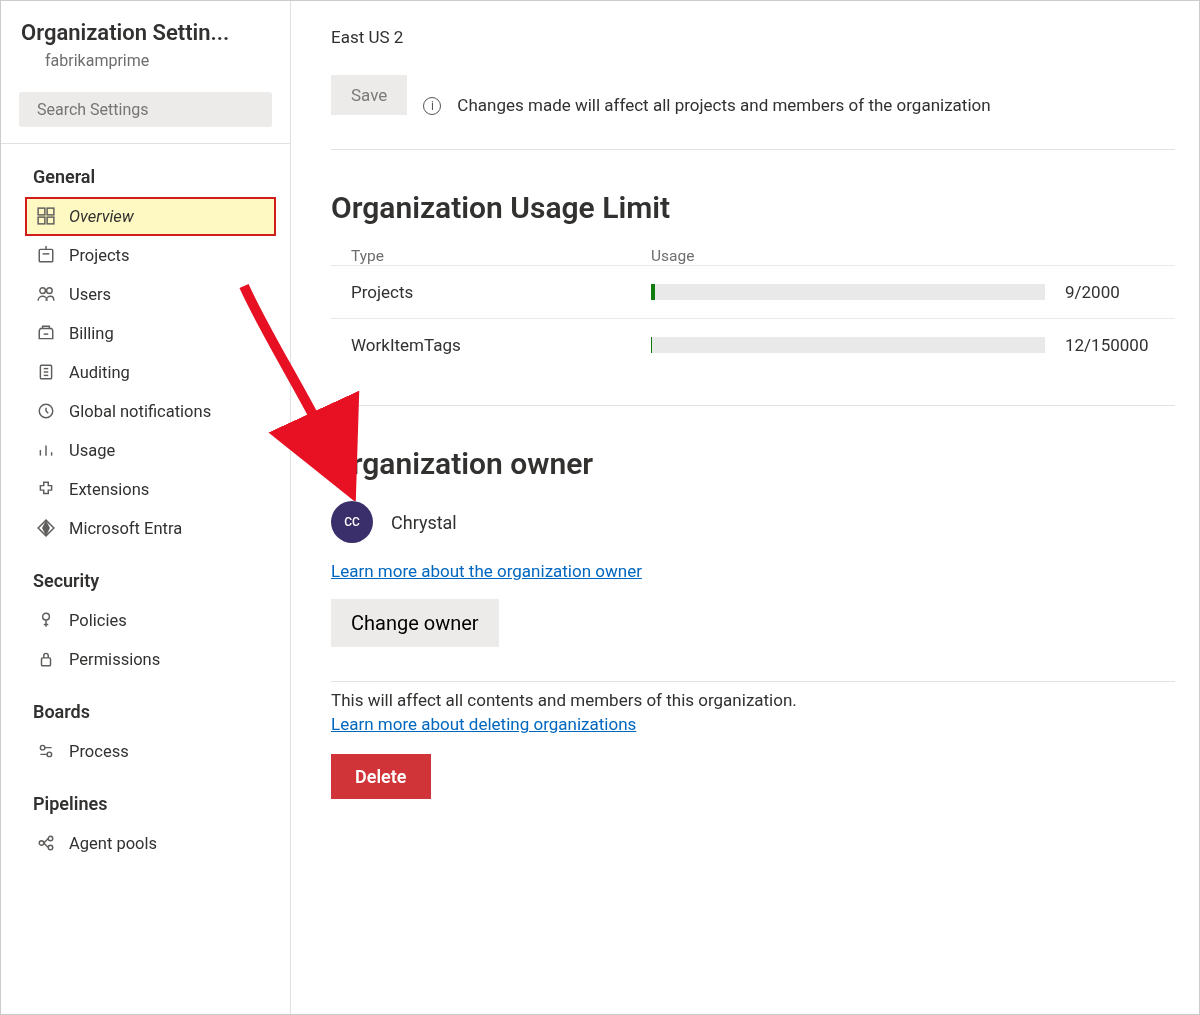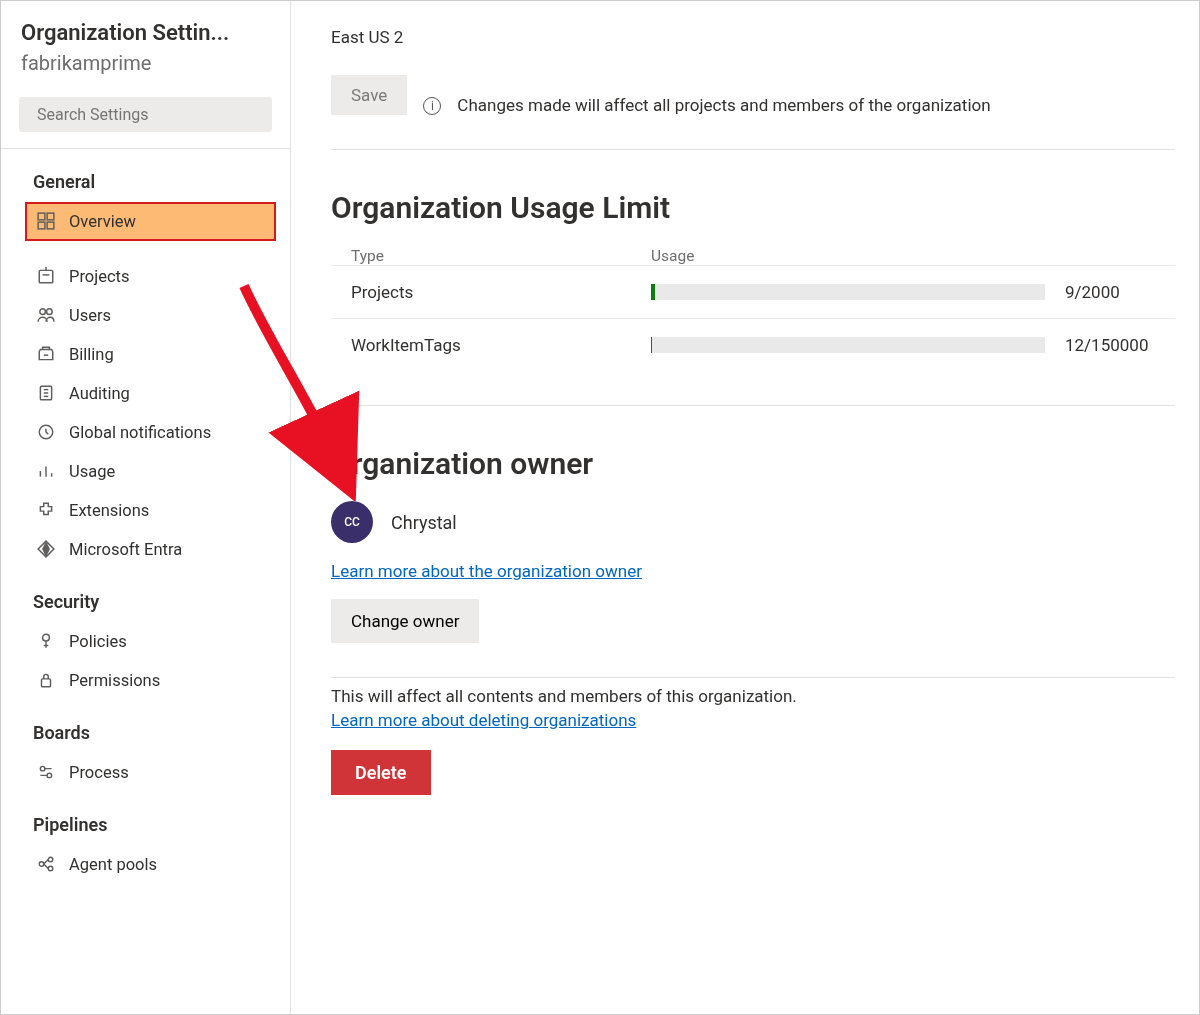--- a/index.html
+++ b/index.html
@@ -3,27 +3,27 @@
 <meta charset="utf-8">
 <style>
   * { box-sizing: border-box; margin: 0; padding: 0; font-family: "Segoe UI", -apple-system, BlinkMacSystemFont, Roboto, sans-serif; }
   body { background: #fff; color: #323130; width: 1200px; height: 1015px; position: relative; border:1px solid #ccc; overflow:hidden;}
   .app { display: flex; height: 100%; }
 
   
   .sidebar { width: 290px; flex:0 0 290px; border-right: 1px solid #e1e1e1; height: 100%; overflow-y: auto; position:relative; background:#fff;}
   .sb-top { padding: 18px 20px 12px 20px; }
   .sb-title { font-size: 22px; font-weight: 600; line-height: 1.25; white-space: nowrap; overflow: hidden; text-overflow: ellipsis; }
-  .sb-sub  { font-size: 20px; color: #6e6e6e; margin-top: 4px; }
+  .sb-sub  { font-size: 16px; color: #6e6e6e; margin-top: 4px; margin-left: 24px; }
   .searchbox { margin:10px 18px 0 18px; background:#ecebe9; border-radius:3px; display:flex; align-items:center; padding:8px 10px; }
   .searchbox input { border:none; background:transparent; outline:none; font-size:16px; color:#606060; width:100%;}
   .sb-divider { height:1px; background:#e1e1e1; margin-top:16px;}
   .sb-group-head { font-size:18px; font-weight:600; padding: 22px 20px 10px 32px; }
   .sb-item { display:flex; align-items:center; gap:14px; padding:10px 20px 10px 36px; font-size:16.5px; color:#323130; cursor:pointer;}
-  .sb-item.active { background:#fdba74; border:2px solid #d01c1c; margin: 0 14px 16px 24px; padding:8px 6px 8px 10px; }
+  .sb-item.active { background:#fef9c3; border:2px solid #d01c1c; margin: 0 14px 0 24px; padding:8px 6px 8px 10px;font-style:italic; }
   .sb-item .ic { width:18px; height:18px; flex:0 0 18px; color:#605e5c; display:flex; align-items:center; justify-content:center;}
   .sb-item .ic svg{width:18px;height:18px;}
 
   
   .sb-scroll-up   { position:absolute; top:0; right:-14px; width:14px; height:14px; background:#f0f0f0; color:#666; font-size:10px; text-align:center; line-height:14px;}
   .sb-scroll-down { position:absolute; bottom:0; right:-14px; width:14px; height:14px; background:#f0f0f0; color:#666; font-size:10px; text-align:center; line-height:14px;}
   .sb-scroll-thumb{ position:absolute; top:14px; right:-14px; width:14px; height:660px; background:#c2c2c2;}
 
   
   .main { flex:1; padding: 0 24px 40px 40px; overflow-y:auto; }
@@ -42,21 +42,21 @@
   .usage-row .c1{flex:0 0 320px; padding-left:20px;}
   .usage-row .bar-wrap{flex:1; height:16px; background:#e9e9e9; position:relative; margin-right:20px;}
   .usage-row .bar-fill{position:absolute;left:0;top:0;bottom:0;background:#107c10;}
   .usage-row .val{flex:0 0 110px; text-align:left;}
 
   .owner-row{ display:flex; align-items:center; gap:18px; margin-top:20px;}
   .avatar{ width:42px;height:42px;border-radius:50%;background:#3b2f6b;color:#fff;display:flex;align-items:center;justify-content:center;font-size:12px;font-weight:500;}
   .owner-name{font-size:18px;}
   a.azlink{ color:#0067c0; text-decoration:underline; font-size:17px; display:inline-block;}
   .mt18{margin-top:18px;}
-  .btn-grey{ background:#ecebe9; border:none; font-size:17px; padding:12px 20px; margin-top:18px; cursor:pointer;}
+  .btn-grey{ background:#ecebe9; border:none; font-size:20px; padding:12px 20px; margin-top:18px; cursor:pointer;}
   .del-desc{ font-size:17px; margin-top:8px;}
   .btn-danger{ background:#d13438; color:#fff; border:none; font-size:18px; font-weight:600; padding:12px 24px; margin-top:20px; cursor:pointer;}
 
   
   .arrow-ann{ position:absolute; left:228px; top:280px; width:150px; height:220px; pointer-events:none; z-index:50;}
 </style>
 </head>
 <body>
 
 <div class="app">

